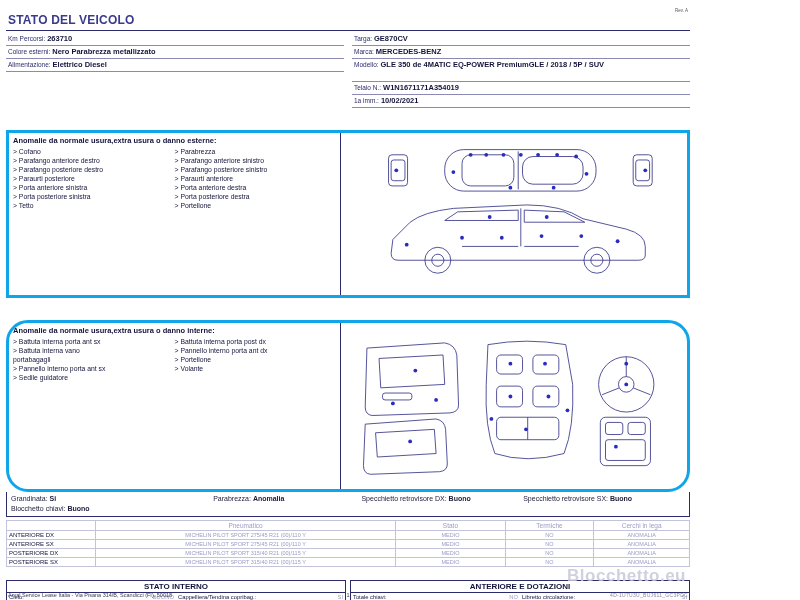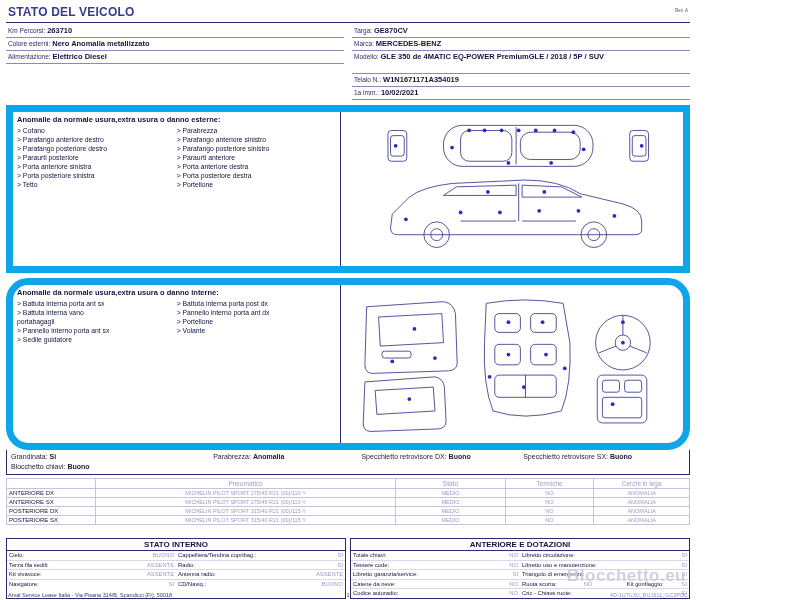--- a/index.html
+++ b/index.html
@@ -14,21 +14,21 @@
     font-size: 7px;
     color: #1b1b3a;
     position: relative;
     overflow: hidden;
   }
   .page {
     position: relative;
     width: 696px;
     height: 600px;
     box-sizing: border-box;
-    padding: 4px 6px 0 6px;
+    padding: 12px 6px 0 6px;
   }
   
   .doc-title {
     font-size: 12px;
     font-weight: bold;
     color: #3a3a8c;
     letter-spacing: .2px;
     padding: 1px 2px 3px 2px;
   }
   .rev {
@@ -64,22 +64,22 @@
     color: #2b2b6b;
   }
   .info-row .val {
     font-size: 7.5px;
     font-weight: bold;
     color: #14143c;
   }
   .info-row.modello { white-space: normal; line-height: 9.5px; height: 20px;}
   
   .section {
-    border: 7px solid #0ea5e9;
-    margin-top: 5px;
+    border: 3px solid #0ea5e9;
+    margin-top: 22px;
     position: relative;
     box-sizing: border-box;
   }
   .section-head {
     font-size: 7.5px;
     font-weight: bold;
     color: #14143c;
     padding: 3px 4px 2px 4px;
   }
   .dmg-wrap {
@@ -244,21 +244,21 @@
   <div class="top-rule"></div>
 
   <div class="info-grid">
     <div class="info-col left">
       <div class="info-row">
         <span class="lbl">Km Percorsi:</span>
         <span class="val">263710</span>
       </div>
       <div class="info-row">
         <span class="lbl">Colore esterni:</span>
-        <span class="val">Nero Anomalia metallizzato</span>
+        <span class="val">Nero Parabrezza metallizzato</span>
       </div>
       <div class="info-row">
         <span class="lbl">Alimentazione:</span>
         <span class="val">Elettrico Diesel</span>
       </div>
     </div>
     <div class="info-col right">
       <div class="info-row">
         <span class="lbl">Targa:</span>
         <span class="val">GE870CV</span>

